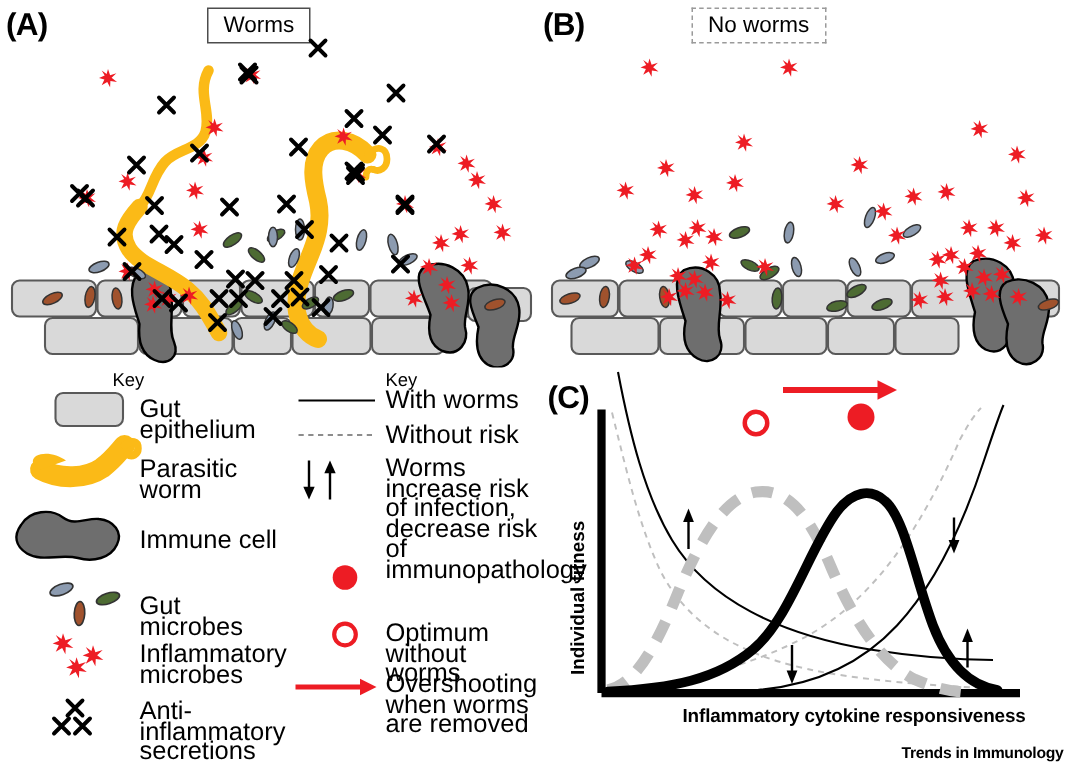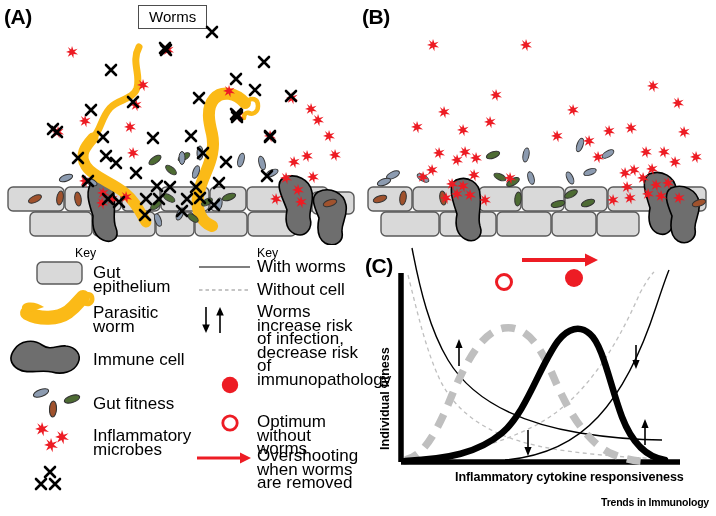--- a/index.html
+++ b/index.html
@@ -187,20 +187,21 @@
       <use href="#xmarkA" x="270" y="137"></use>
         <use href="#xmarkA" x="157" y="186"></use>
       <use href="#xmarkA" x="170" y="187"></use>
         <use href="#xmarkA" x="196" y="187"></use>
     </g>
   </svg>
 </div>
 
 <div class="panel" style="left:358px;top:0;width:358px;height:245px;">
   <div class="panel-letter" style="left:4px;top:5px;">(B)</div>
+  <div class="panel-title title-dashed" style="left:103px;top:5px;">No worms</div>
 
   <svg class="svgabs" width="358" height="245" viewBox="0 0 358 245">
     <defs>
       <g id="starB">
         <path d="M0,-6 L1.4,-1.9 L5.6,-3.2 L2.4,-0.2 L6,2.6 L1.6,2 L1.4,6.2
                  L-0.5,2.6 L-4.2,4.8 L-2.4,1 L-6,0 L-2.2,-1.6 L-4.2,-5 L-0.9,-2.6 Z" fill="#ED1C24"></path>
       </g>
     </defs>
 
     <g>
@@ -357,22 +358,23 @@
     <g stroke="#000" stroke-width="2.6" stroke-linecap="round" fill="none">
       <path d="M45,222 L55,232 M55,222 L45,232"></path>
       <path d="M36,234 L46,244 M46,234 L36,244"></path>
       <path d="M50,234 L60,244 M60,234 L50,244"></path>
     </g>
   </svg>
 
   <div class="keyword" style="left:93px;top:21px;width:100px;">Gut epithelium</div>
   <div class="keyword" style="left:93px;top:61px;width:100px;">Parasitic worm</div>
   <div class="keyword" style="left:93px;top:108px;width:100px;">Immune cell</div>
-  <div class="keyword" style="left:93px;top:152px;width:100px;">Gut fitness</div>
+  <div class="keyword" style="left:93px;top:152px;width:100px;">Gut microbes</div>
   <div class="keyword" style="left:93px;top:184px;width:90px;">Inflammatory microbes</div>
+  <div class="keyword" style="left:93px;top:222px;width:100px;">Anti-inflammatory secretions</div>
 </div>
 
 <div class="panel" style="left:195px;top:245px;width:165px;height:271px;">
   <div class="keyhead" style="left:62px;top:1px;">Key</div>
 
   <svg class="svgabs" width="165" height="271" viewBox="0 0 165 271">
     <g>
       <path d="M4,22 L55,22" stroke="#000" stroke-width="1.2" fill="none"></path>
     </g>
     <g>
@@ -390,21 +392,21 @@
     <g>
       <circle cx="35" cy="178" r="7.2" fill="none" stroke="#ED1C24" stroke-width="2.8"></circle>
     </g>
     <g>
       <path d="M2,213 L48,213" stroke="#ED1C24" stroke-width="3.2" fill="none"></path>
       <path d="M56,213 L45,207.5 L45,218.5 Z" fill="#ED1C24"></path>
     </g>
   </svg>
 
   <div class="keyword" style="left:62px;top:15px;width:100px;">With worms</div>
-  <div class="keyword" style="left:62px;top:38px;width:100px;">Without cell</div>
+  <div class="keyword" style="left:62px;top:38px;width:100px;">Without risk</div>
   <div class="keyword" style="left:62px;top:60px;width:103px;">Worms increase risk of infection, decrease risk of immunopathology</div>
   <div class="keyword" style="left:62px;top:204px;width:100px;">Overshooting when worms are removed</div>
   <div class="keyword" style="left:62px;top:170px;width:103px;">Optimum without worms</div>
 </div>
 
 <div class="panel" style="left:360px;top:245px;width:356px;height:271px;">
   <div class="panel-letter" style="left:5px;top:9px;">(C)</div>
 
   <svg class="svgabs" width="356" height="271" viewBox="0 0 356 271">
 

